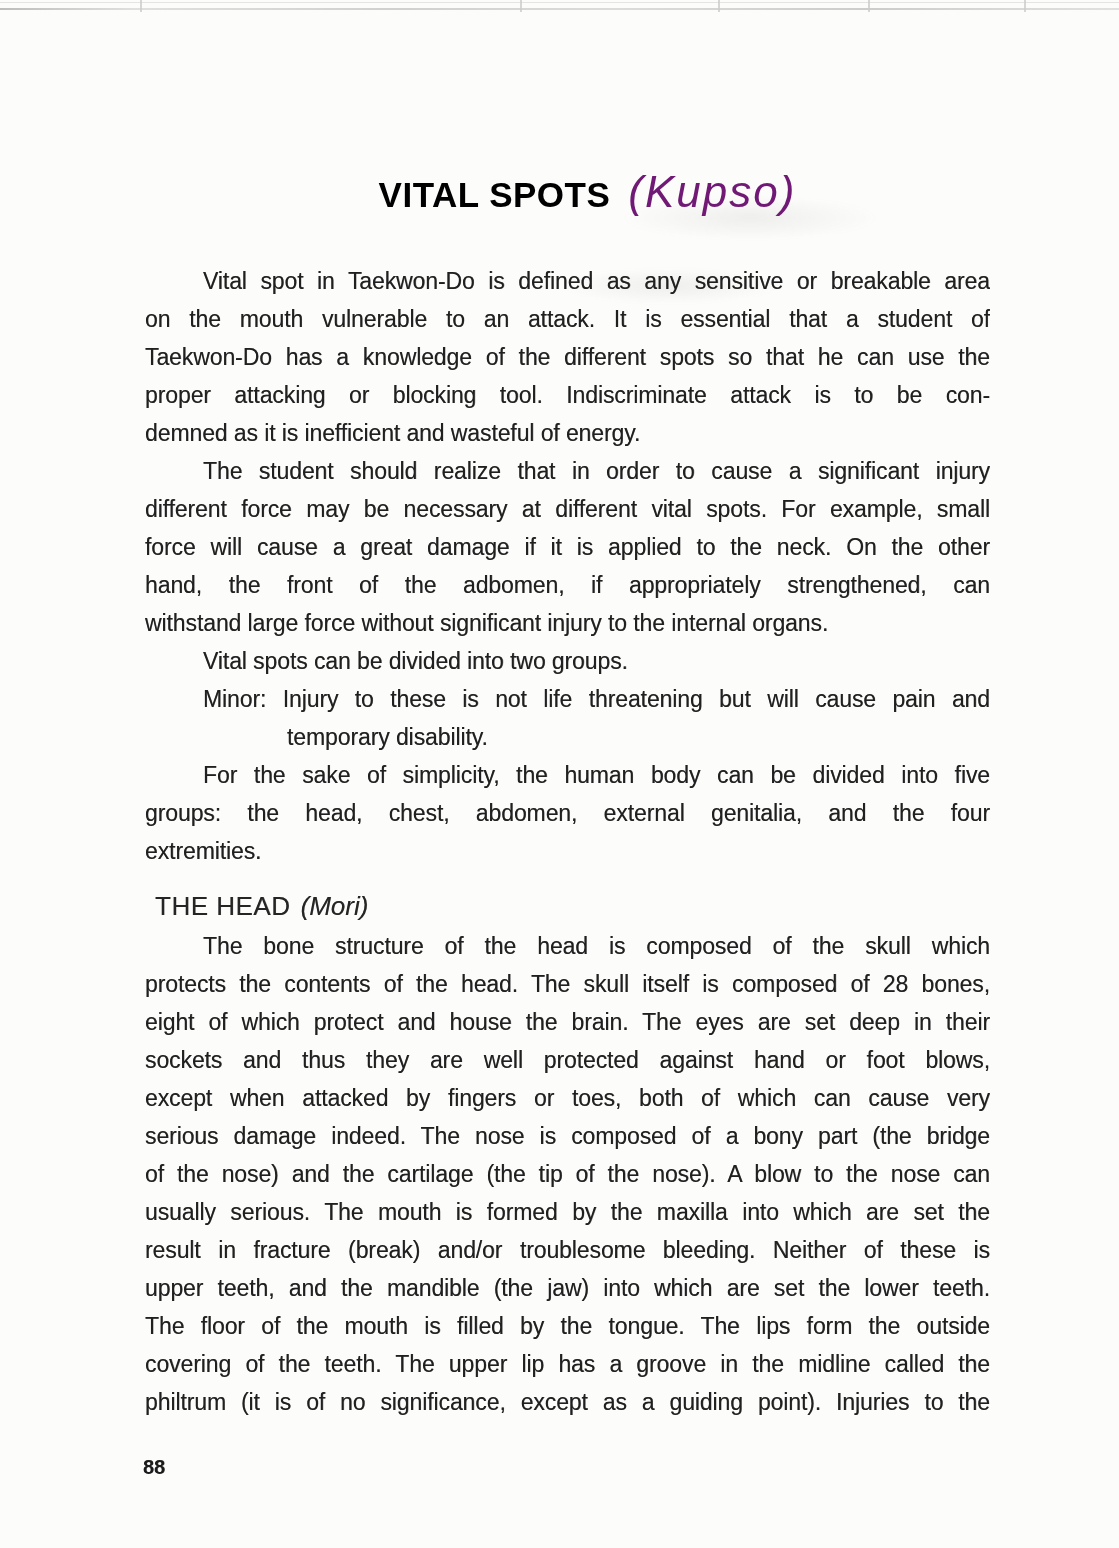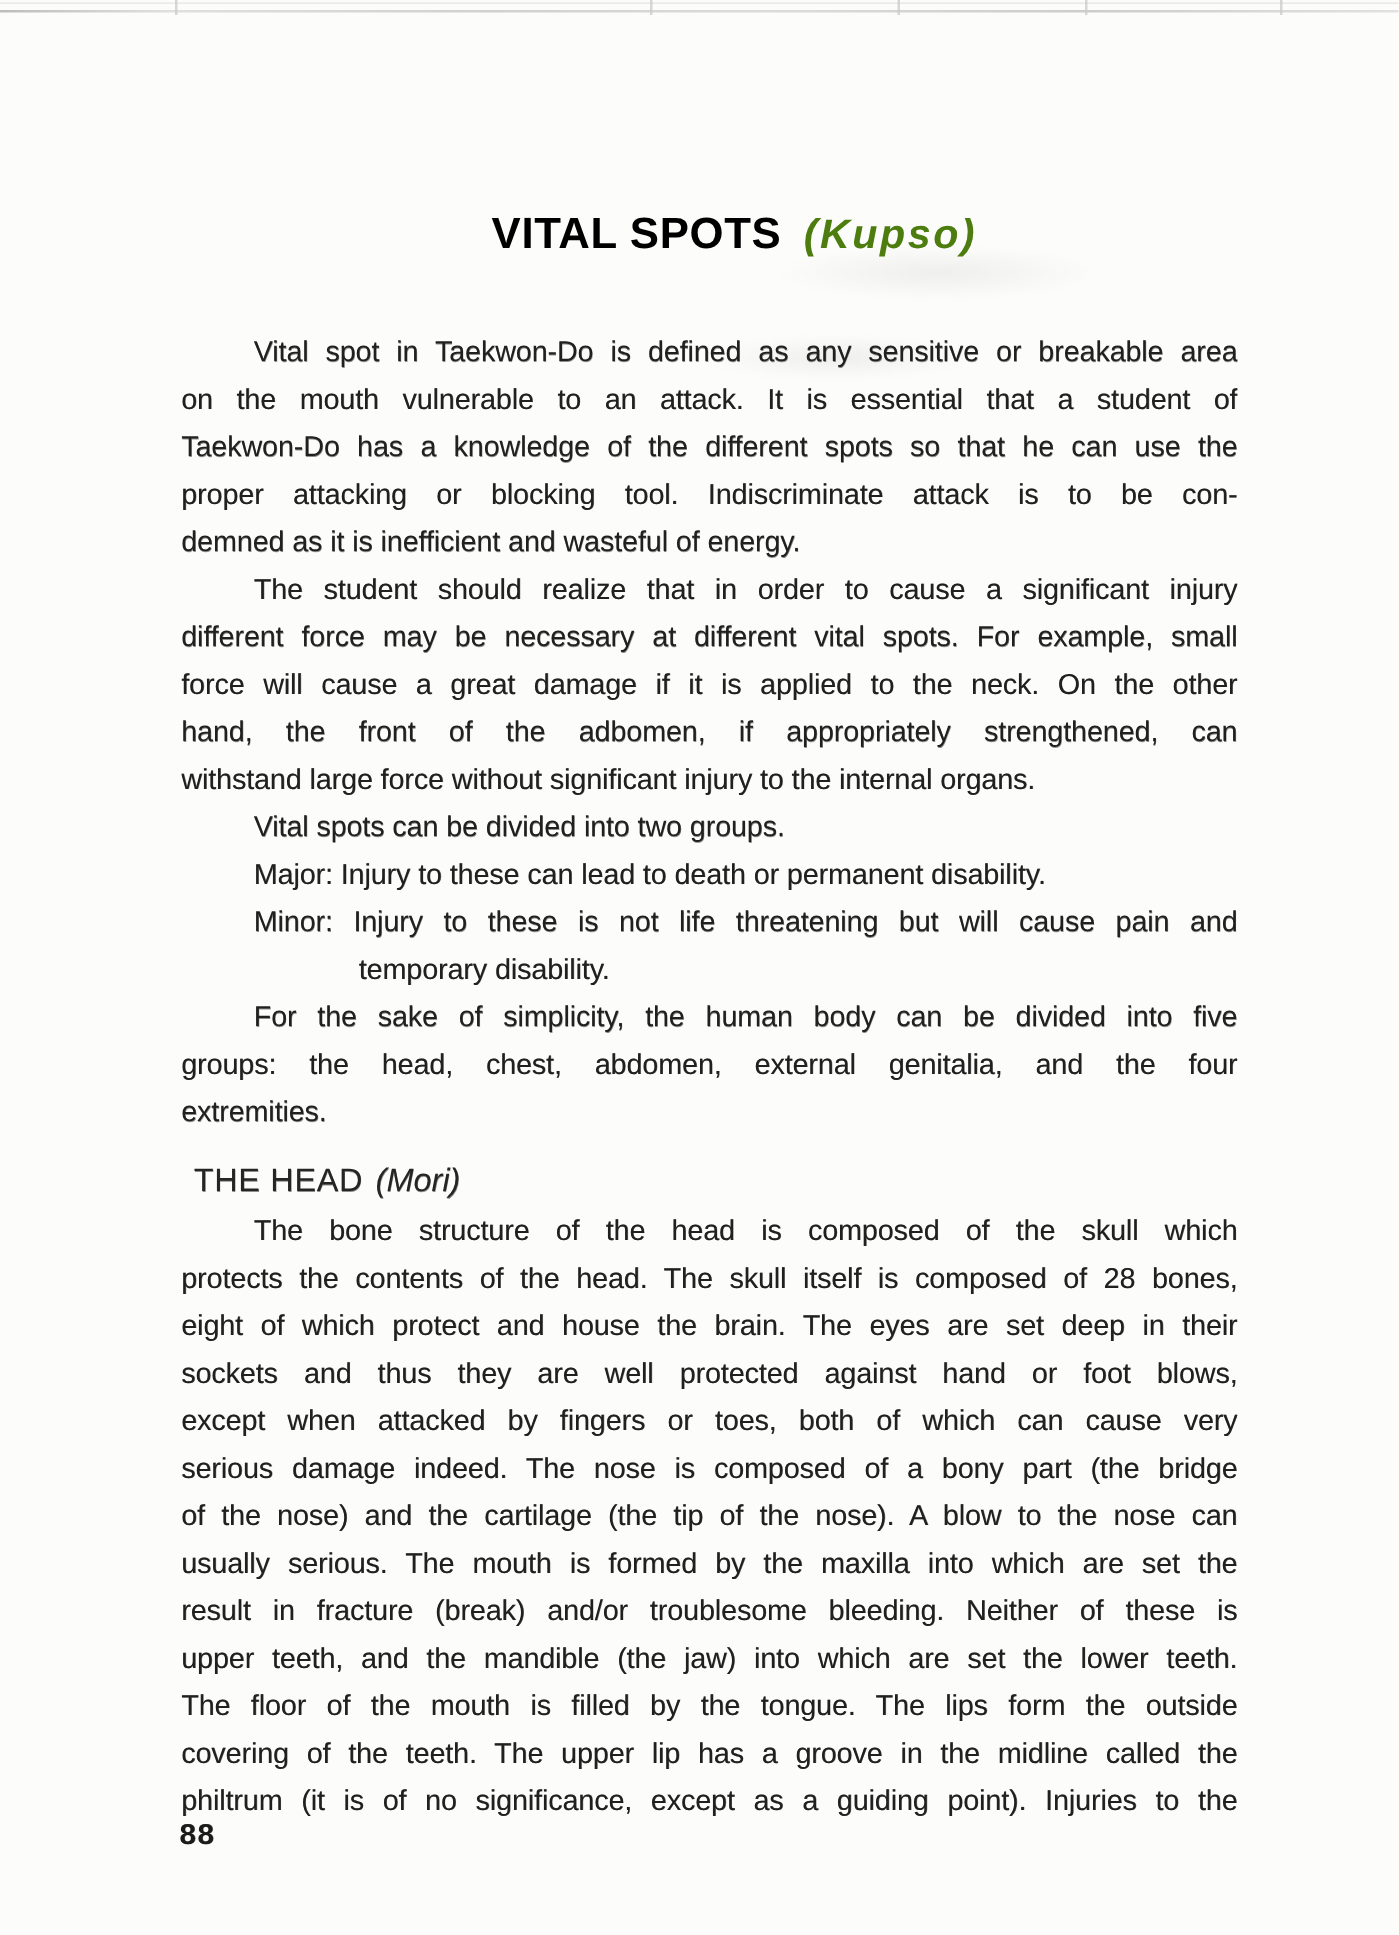--- a/index.html
+++ b/index.html
@@ -23,40 +23,39 @@
     position: absolute; border-radius: 50%;
     background: radial-gradient(ellipse at 50% 50%, rgba(120,120,120,0.10), rgba(255,255,255,0) 70%);
     filter: blur(2px);
   }
 
   .title {
     position: absolute; top: 146px; left: 145px; width: 845px;
     text-align: center; padding-left: 40px; box-sizing: border-box; white-space: nowrap;
   }
   .title-main { font-size: 35px; font-weight: bold; letter-spacing: 0.5px; color: #000000; }
-  .title-sub  { font-size: 33px; font-weight: bold; font-style: italic; margin-left: 18px; letter-spacing: 2px; color: #4d7c0f; }
+  .title-sub  { font-size: 44px; font-weight: normal; font-style: italic; margin-left: 18px; letter-spacing: 2px; color: #701a75; }
 
   .body {
     position: absolute; top: 262px; left: 145px; width: 845px;
     font-size: 23px; line-height: 38px; letter-spacing: -0.1px;
     text-shadow: 0.3px 0.3px 0.5px rgba(32,32,32,0.5);
   }
   .line { text-align: justify; text-align-last: justify; height: 38px; overflow: hidden; }
   .line.last { text-align-last: left; }
   .line.indent1 { padding-left: 58px; }
   .line.indent2 { padding-left: 142px; }
 
   .heading { margin-top: 17px; height: 40px; padding-left: 10px; font-size: 26px; letter-spacing: 0.5px; color: #252525; }
   .heading .it { font-style: italic; margin-left: 10px; letter-spacing: 0; }
 
   .page-number {
     position: absolute; left: 143px; top: 1456px;
-    font-size: 24px; font-weight: bold; color: #1b1b1b;
+    font-size: 20px; font-weight: bold; color: #1b1b1b;
     text-shadow: 0.3px 0.3px 0.5px rgba(32,32,32,0.5);
-    font-family: Liberation Mono, monospace;
   }
 </style>
 </head>
 <body>
 
 <div class="page">
 
   <div class="scan-line-h2"></div>
   <div class="scan-line-h"></div>
   <div class="tick" style="left:140px"></div>
@@ -76,21 +75,20 @@
       <div class="line">on the mouth vulnerable to an attack. It is essential that a student of</div>
       <div class="line">Taekwon-Do has a knowledge of the different spots so that he can use the</div>
       <div class="line">proper attacking or blocking tool. Indiscriminate attack is to be con-</div>
       <div class="line last">demned as it is inefficient and wasteful of energy.</div>
       <div class="line indent1">The student should realize that in order to cause a significant injury</div>
       <div class="line">different force may be necessary at different vital spots. For example, small</div>
       <div class="line">force will cause a great damage if it is applied to the neck. On the other</div>
       <div class="line">hand, the front of the adbomen, if appropriately strengthened, can</div>
       <div class="line last">withstand large force without significant injury to the internal organs.</div>
       <div class="line indent1 last">Vital spots can be divided into two groups.</div>
-      <div class="line indent1 last">Major: Injury to these can lead to death or permanent disability.</div>
       <div class="line indent1">Minor: Injury to these is not life threatening but will cause pain and</div>
       <div class="line indent2 last">temporary disability.</div>
       <div class="line indent1">For the sake of simplicity, the human body can be divided into five</div>
       <div class="line">groups: the head, chest, abdomen, external genitalia, and the four</div>
       <div class="line last">extremities.</div>
       <div class="heading"><span>THE HEAD</span><span class="it">(Mori)</span></div>
       <div class="line indent1">The bone structure of the head is composed of the skull which</div>
       <div class="line">protects the contents of the head. The skull itself is composed of 28 bones,</div>
       <div class="line">eight of which protect and house the brain. The eyes are set deep in their</div>
       <div class="line">sockets and thus they are well protected against hand or foot blows,</div>

